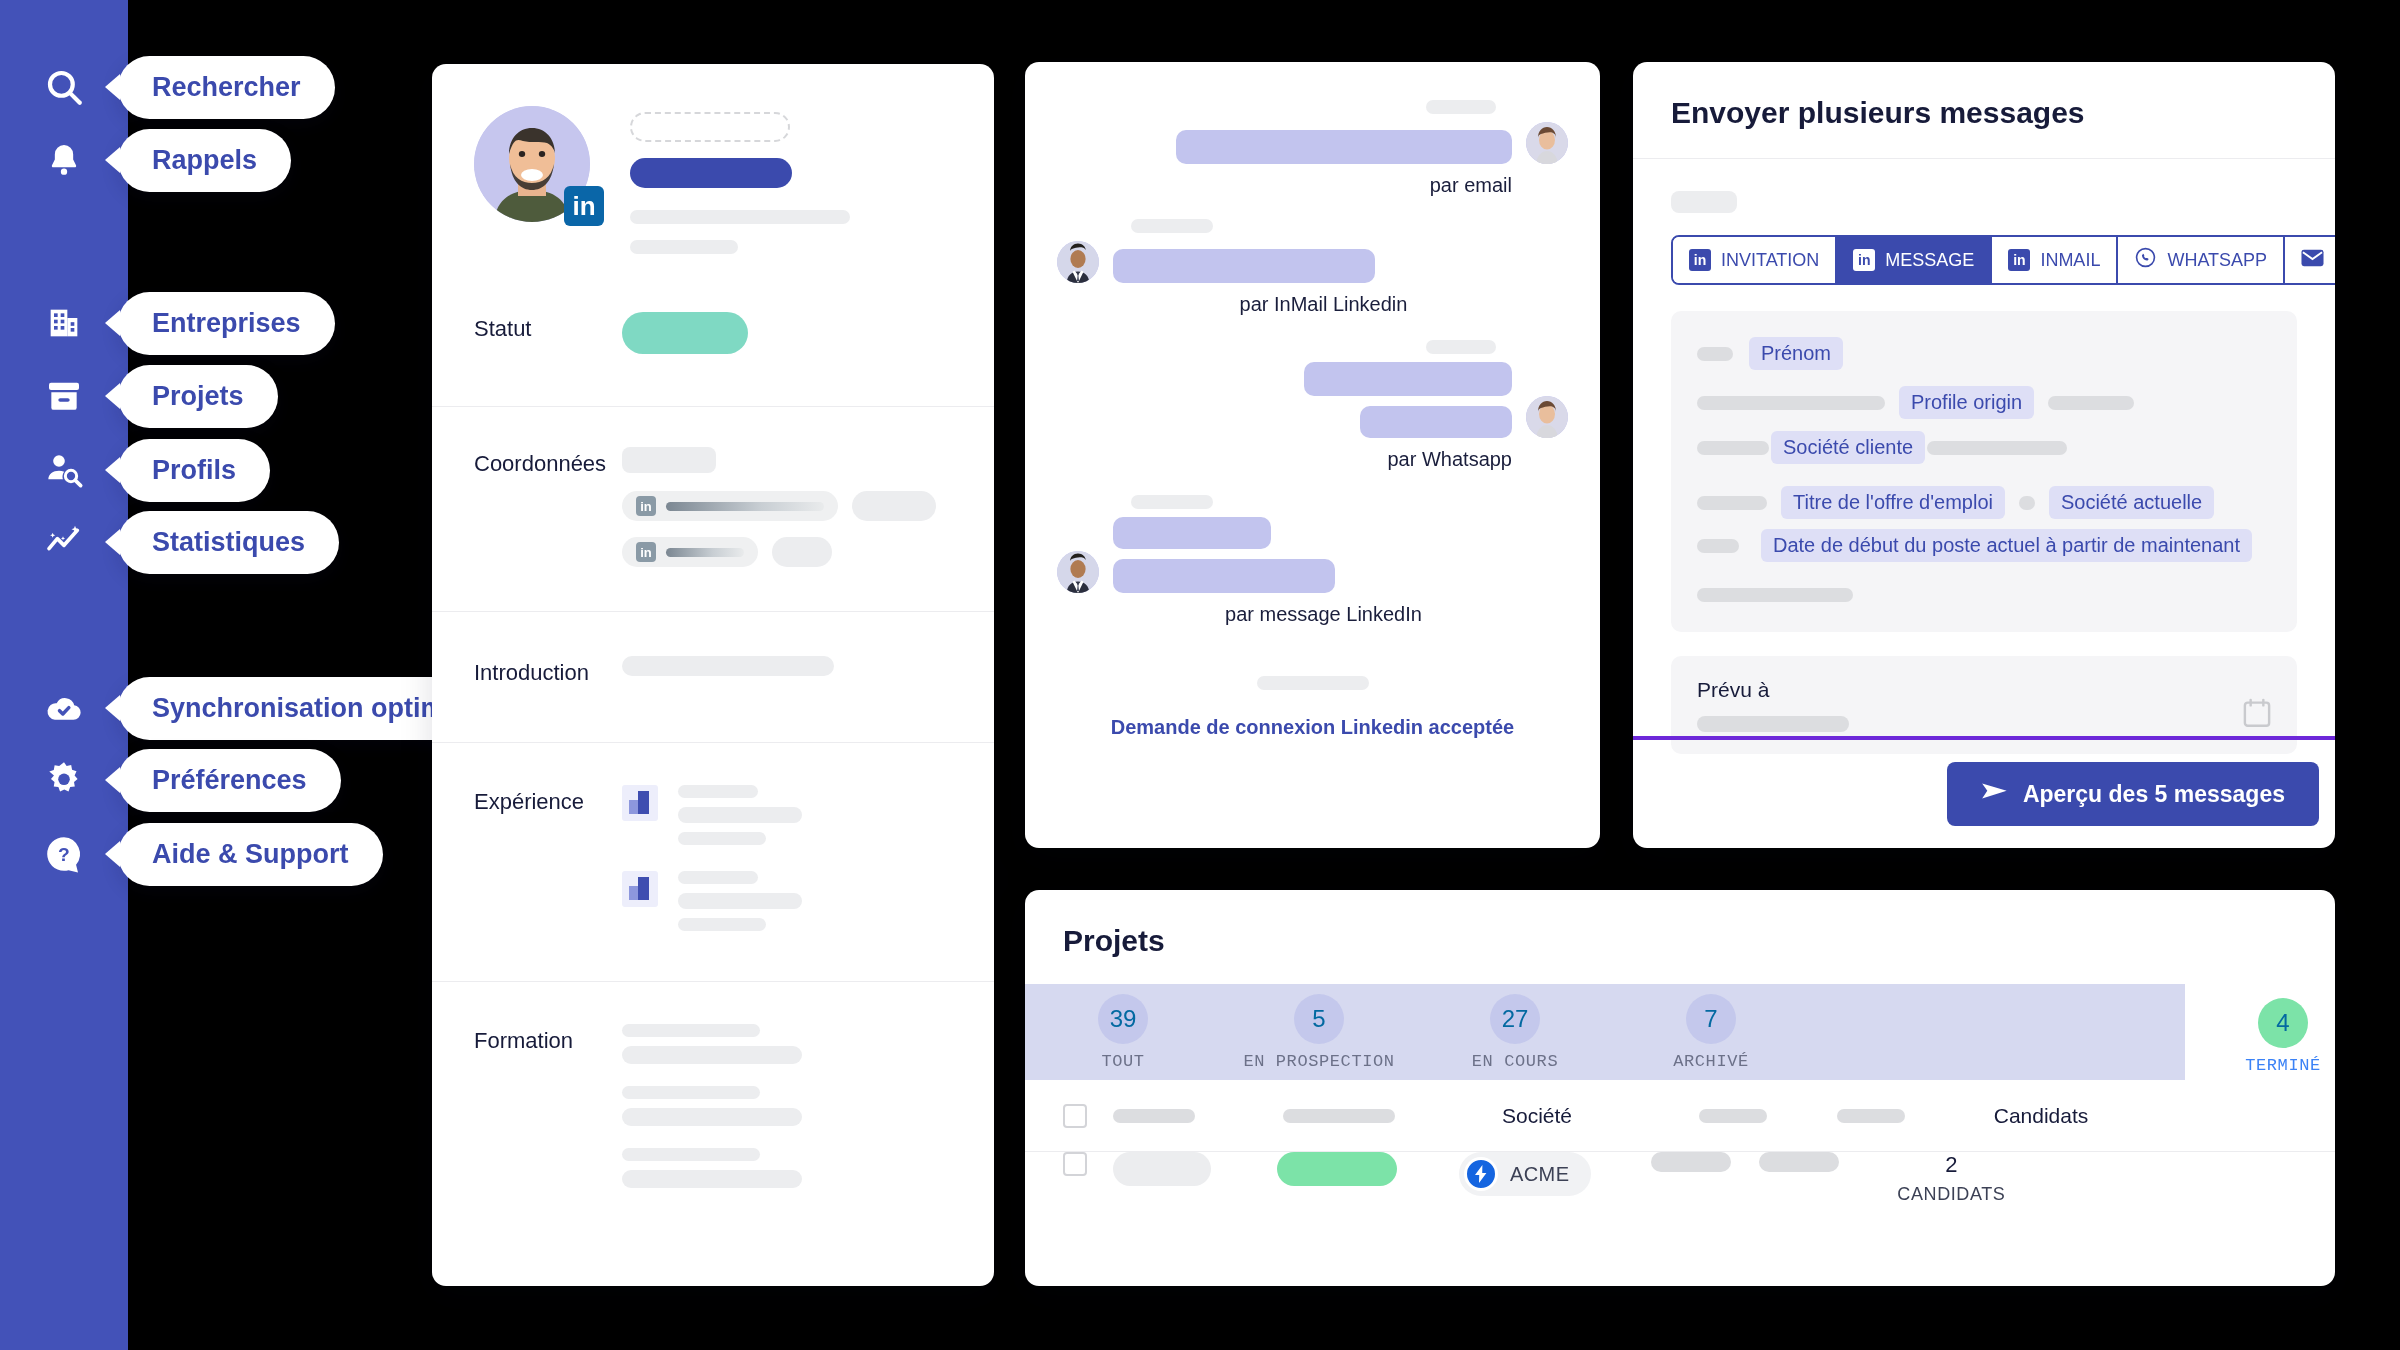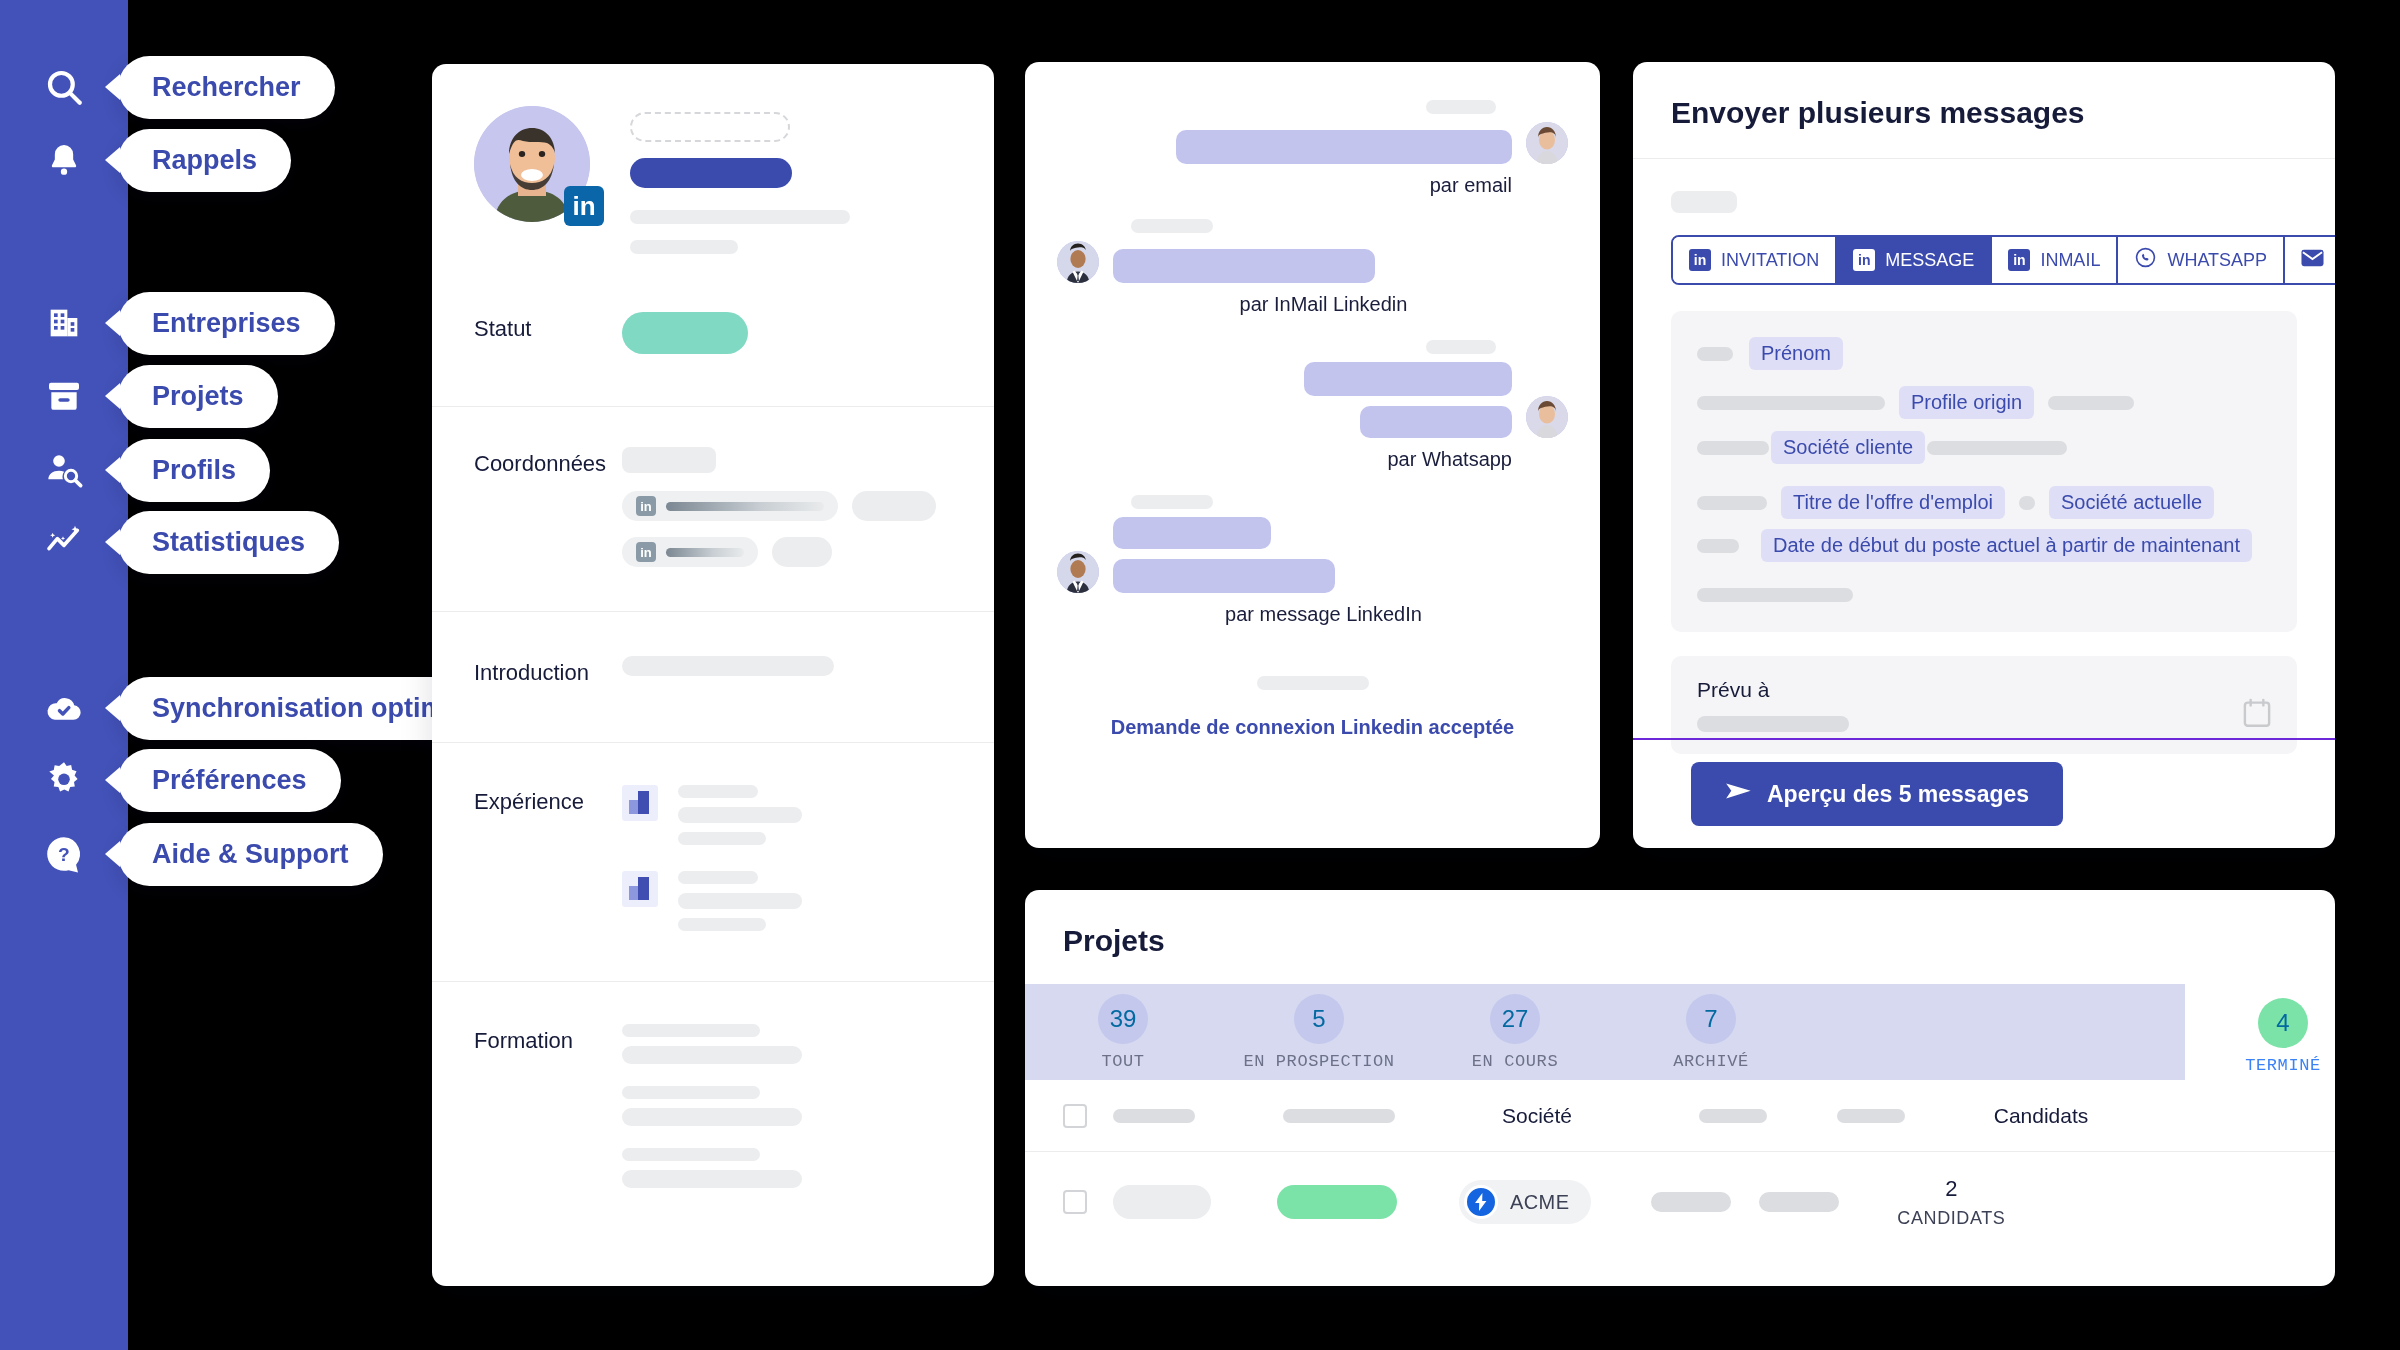--- a/index.html
+++ b/index.html
@@ -570,21 +570,21 @@
         <span>
           <svg width="28" height="30" viewBox="0 0 24 26" fill="none" stroke="#C9CACE" stroke-width="2.1" stroke-linecap="round">
             <rect x="1.5" y="4" width="21" height="20" rx="2.4"></rect>
             <line x1="6.5" y1="1.6" x2="6.5" y2="6.4"></line>
             <line x1="17.5" y1="1.6" x2="17.5" y2="6.4"></line>
           </svg>
         </span>
       </div>
     </div>
 
-    <div style="position:absolute;left:0;right:0;bottom:0;border-top:2px solid #6d28d9;padding:22px 58px;display:flex;justify-content:flex-start">
+    <div style="position:absolute;left:0;right:0;bottom:0;border-top:4px solid #6d28d9;padding:22px 16px;display:flex;justify-content:flex-end">
       <span class="send-btn">
         <span>
           <svg width="28" height="24" viewBox="0 0 24 20" fill="#fff">
               <path d="M1 3.5l21 6.2L1 16.5l4.4-6.8z"></path>
             </svg>
         </span>
         <span>Aperçu des 5 messages</span>
       </span>
     </div>
   </div>
@@ -622,21 +622,21 @@
     <div style="display:flex;align-items:center;height:72px;padding:0 38px;border-bottom:1px solid #ECECEF">
       <span class="checkbox"></span>
       <span class="sk-d" style="width:82px;height:14px;margin-left:26px"></span>
       <span class="sk-d" style="width:112px;height:14px;margin-left:88px"></span>
       <span class="th" style="margin-left:78px;width:128px;text-align:center">Société</span>
       <span class="sk-d" style="width:68px;height:14px;margin-left:98px"></span>
       <span class="sk-d" style="width:68px;height:14px;margin-left:70px"></span>
       <span class="th" style="margin-left:72px;width:128px;text-align:center">Candidats</span>
     </div>
 
-    <div style="display:flex;align-items:center;height:100px;padding:0 38px">
+    <div style="display:flex;align-items:flex-start;height:100px;padding:0 38px">
       <span class="checkbox"></span>
       <span class="sk" style="width:98px;height:34px;margin-left:26px;border-radius:999px"></span>
       <span style="width:120px;height:34px;border-radius:999px;background:#7CE3A8;margin-left:66px"></span>
       <span class="acme" style="margin-left:62px">
         <span class="bolt">
           <svg width="16" height="18" viewBox="0 0 14 18" fill="#fff">
               <path d="M8.4 0L1 10h4.2L5 18l7.4-10H8.2z"></path>
             </svg>
         </span>
         <span class="nm">ACME</span>

